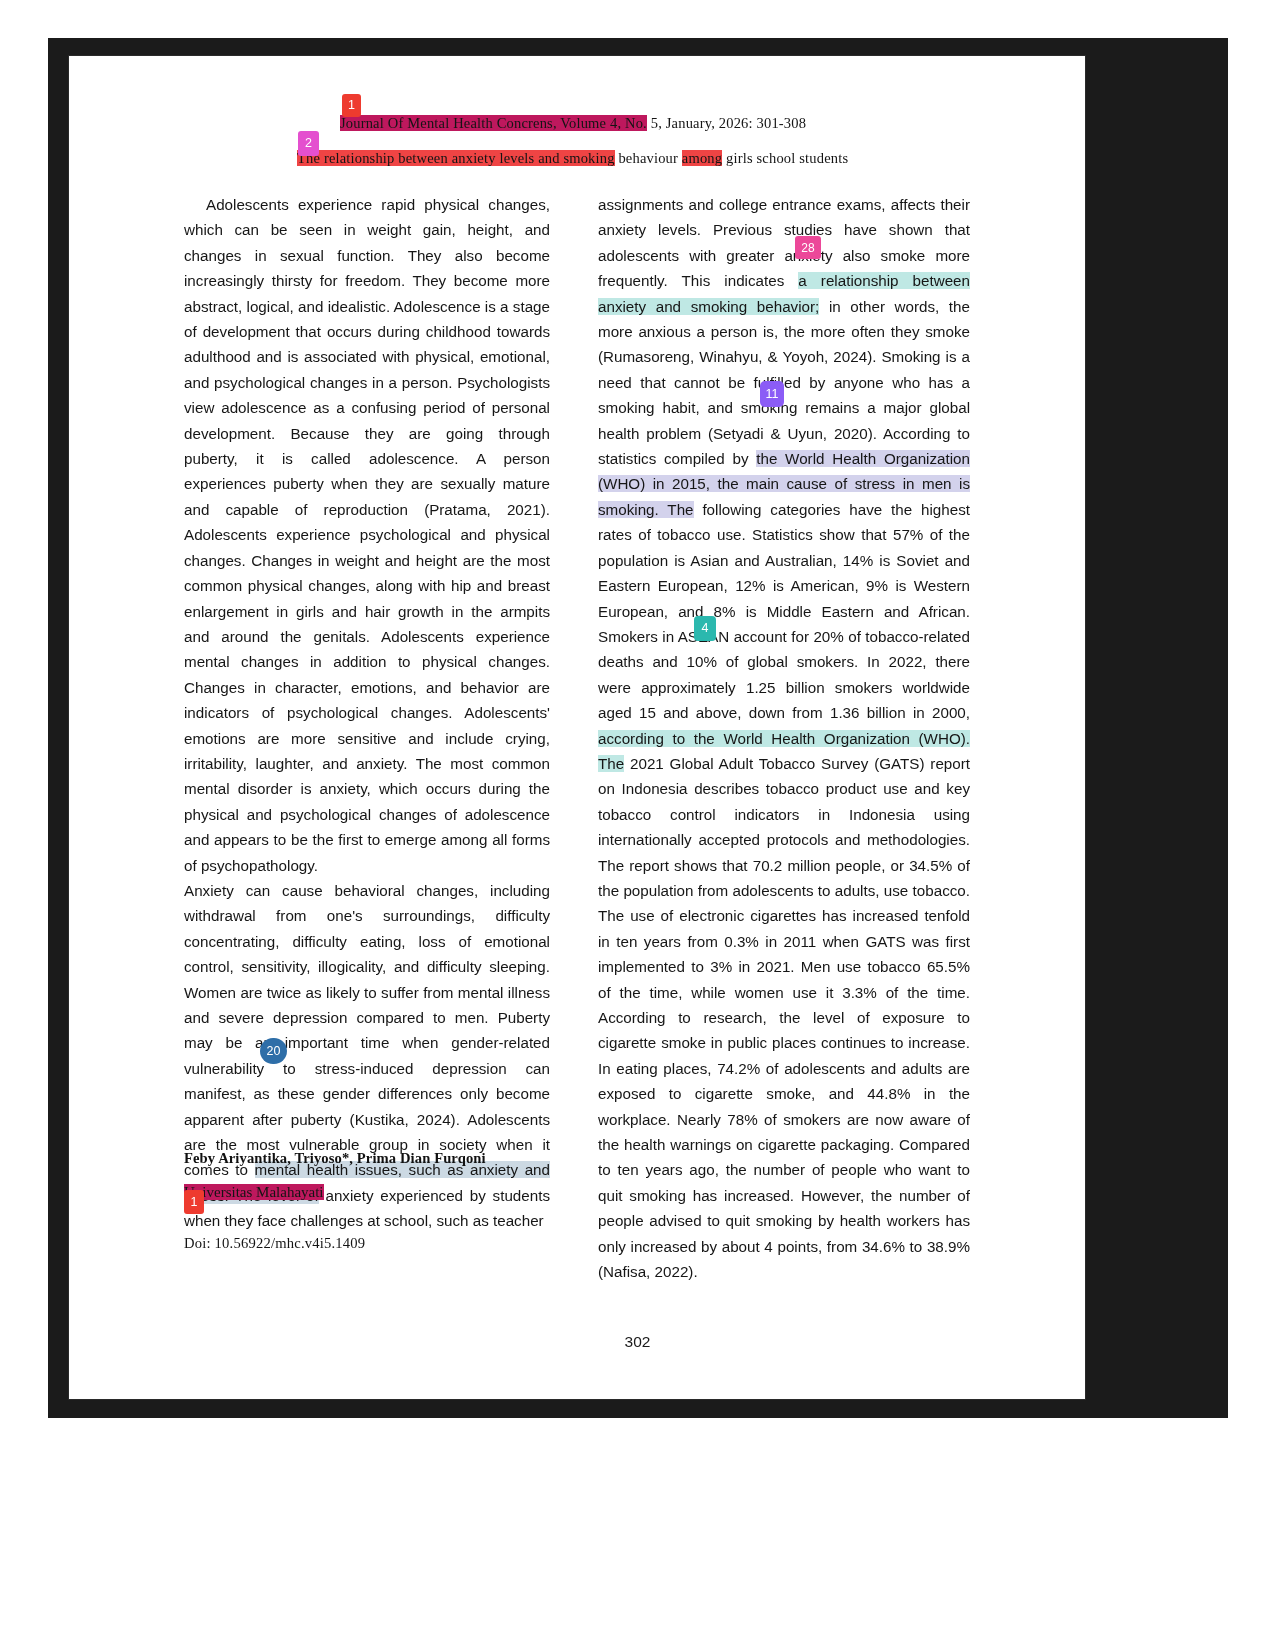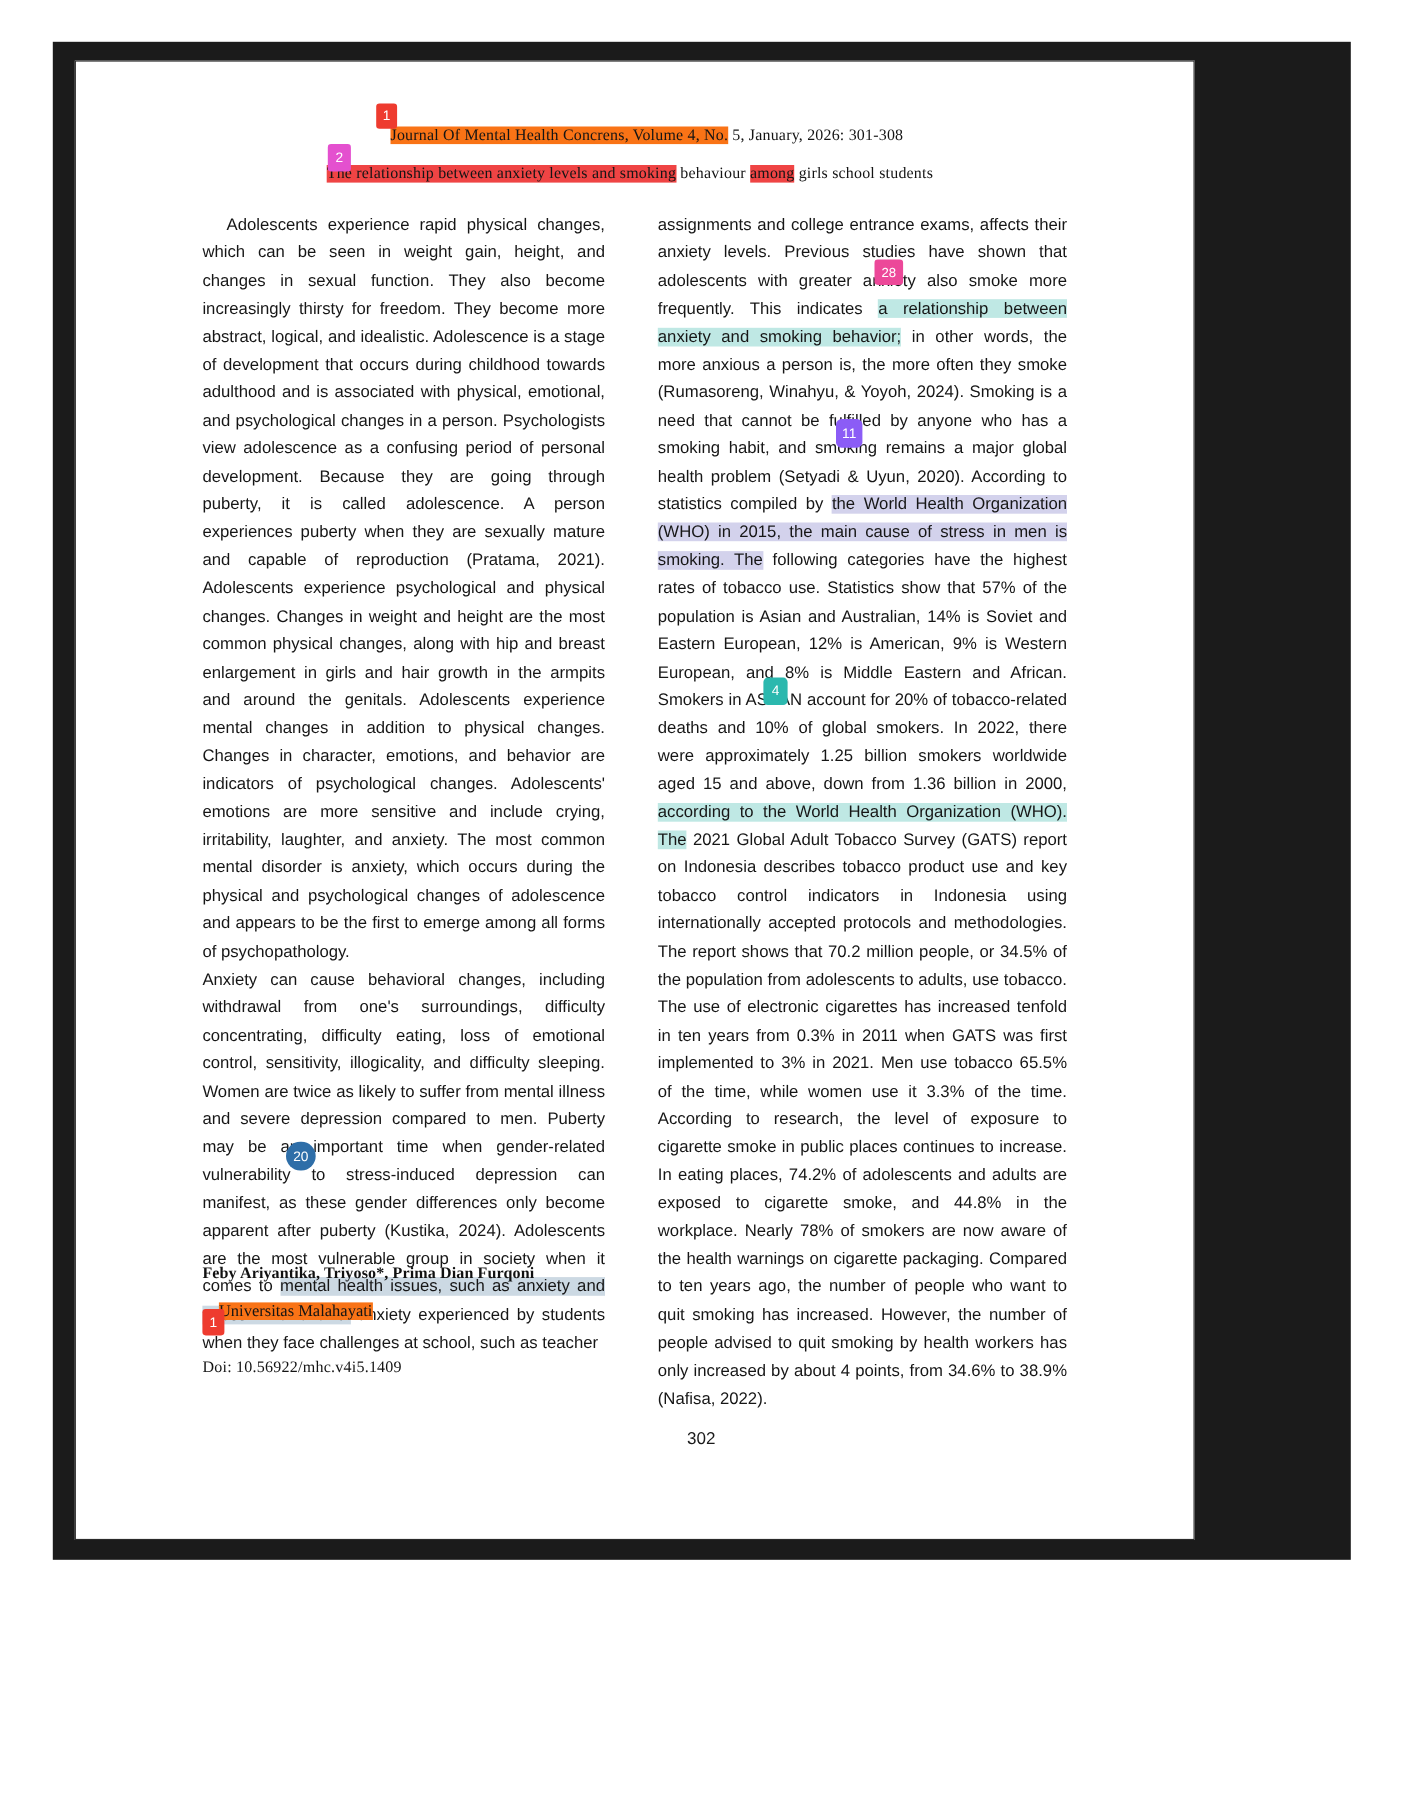--- a/index.html
+++ b/index.html
@@ -54,21 +54,21 @@
     position: absolute;
     left: 297px; top: 150px;
     font-family: "Liberation Serif", serif;
     font-size: 14.5px;
     color: #141414;
     white-space: nowrap;
     letter-spacing: .18px;
   }
 
   
-  .hl-red     { background: #f97316; margin-left: 15px; }
+  .hl-red     { background: #be185d; }
   .hl-pink    { background: #ef4444; }
   .hl-teal    { background: #bfe8e4; }
   .hl-lav     { background: #d3d2ec; }
   .hl-steel   { background: #ccd9e3; }
 
   
   .tag {
     position: absolute;
     display: inline-flex;
     align-items: center;
@@ -140,21 +140,21 @@
     font-family: "Liberation Serif", serif;
     font-size: 14.6px;
     color: #141414;
     margin: 32px 0 0 0;
     white-space: nowrap;
     letter-spacing: .2px;
   }
 
   #page-number {
     position: absolute;
-    left: 0; top: 1300px;
+    left: 0; top: 1333px;
     width: 1275px;
     text-align: center;
     font-family: "Liberation Sans", sans-serif;
     font-size: 15.5px;
     color: #1a1a1a;
   }
 </style>
 </head>
 <body>
 

